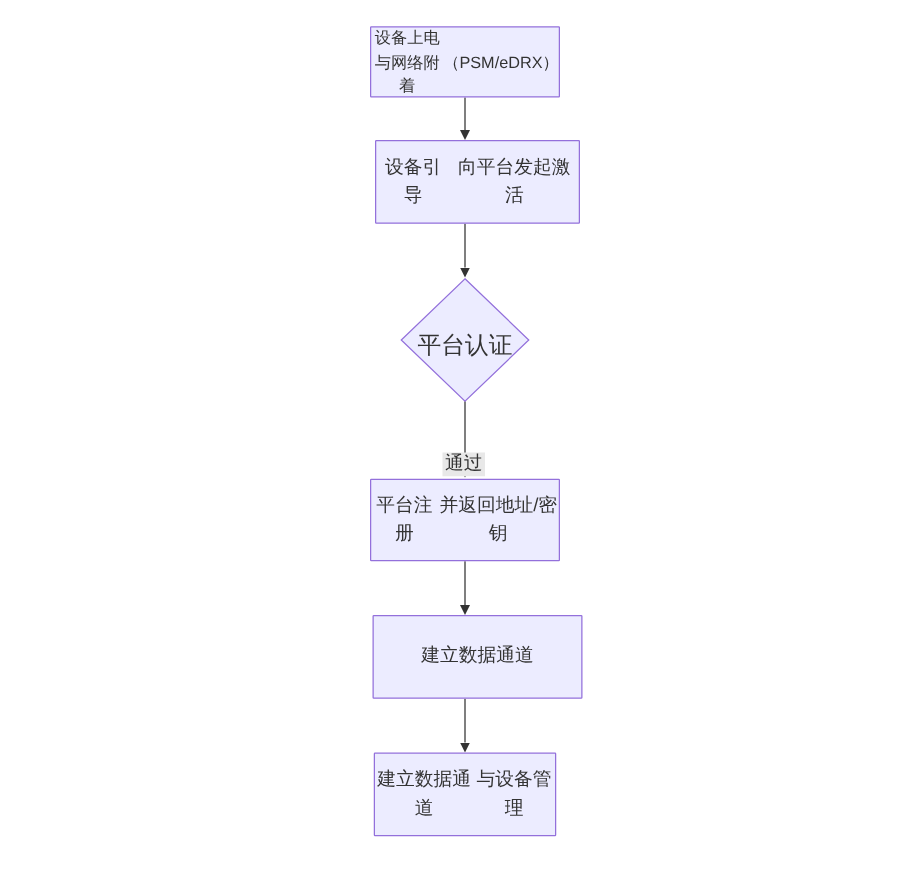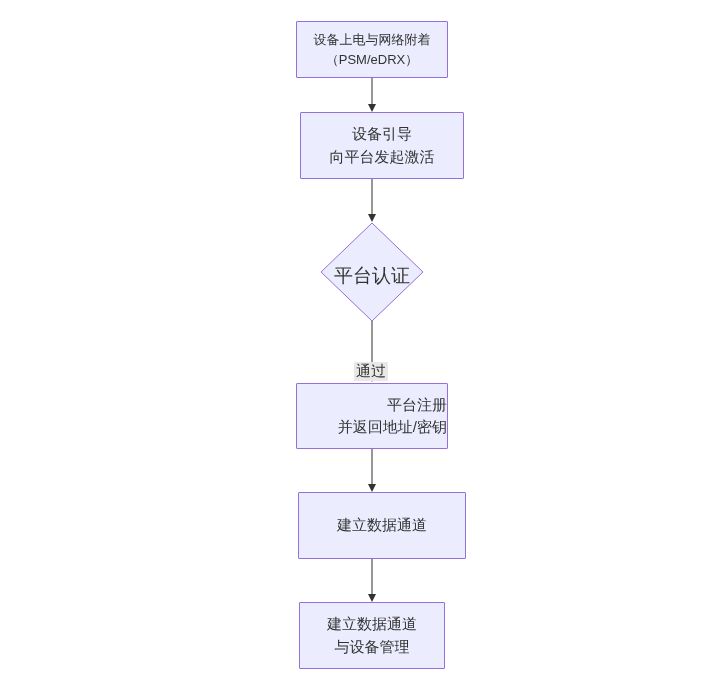--- a/index.html
+++ b/index.html
@@ -27,21 +27,21 @@
     stroke: var(--node-border, #9370db);
     stroke-width: 1;
   }
   .node {
     position: absolute;
     box-sizing: border-box;
     background: var(--node-fill, #ececff);
     border: 1px solid var(--node-border, #9370db);
     border-radius: 1px;
     display: flex;
-    flex-direction: column;
+    flex-direction: row;
     align-items: center;
     justify-content: center;
     text-align: center;
     line-height: 1.5;
     font-size: 15px;
   }
   .node--small { font-size: 13px; }
   .diamond-label {
     position: absolute;
     left: 322px;
@@ -87,21 +87,21 @@
 
   <div class="node" style="left:300px; top:112px; width:164px; height:67px;">
     <span>设备引导</span>
     <span>向平台发起激活</span>
   </div>
 
   <div class="diamond-label">平台认证</div>
 
   <div class="edge-label">通过</div>
 
-  <div class="node" style="left:296px; top:383px; width:152px; height:66px;align-items:flex-end;">
+  <div class="node" style="left:296px; top:383px; width:152px; height:66px;">
     <span>平台注册</span>
     <span>并返回地址/密钥</span>
   </div>
 
   <div class="node" style="left:298px; top:492px; width:168px; height:67px;">
     <span>建立数据通道</span>
   </div>
 
   <div class="node" style="left:299px; top:602px; width:146px; height:67px;">
     <span>建立数据通道</span>

